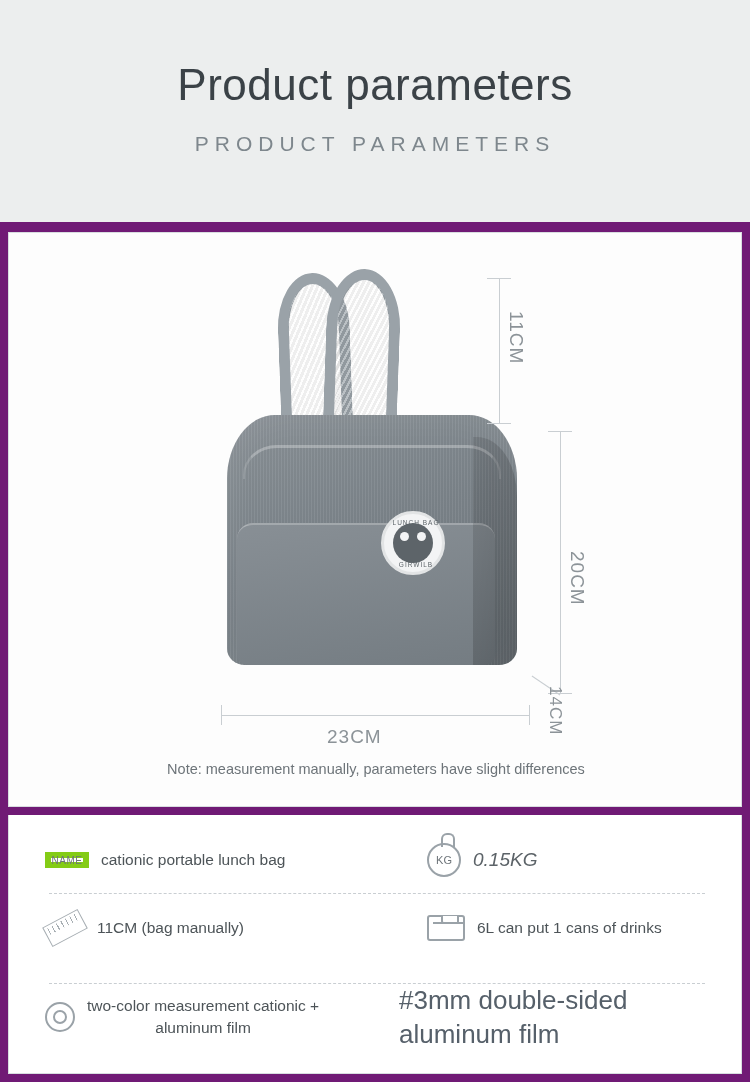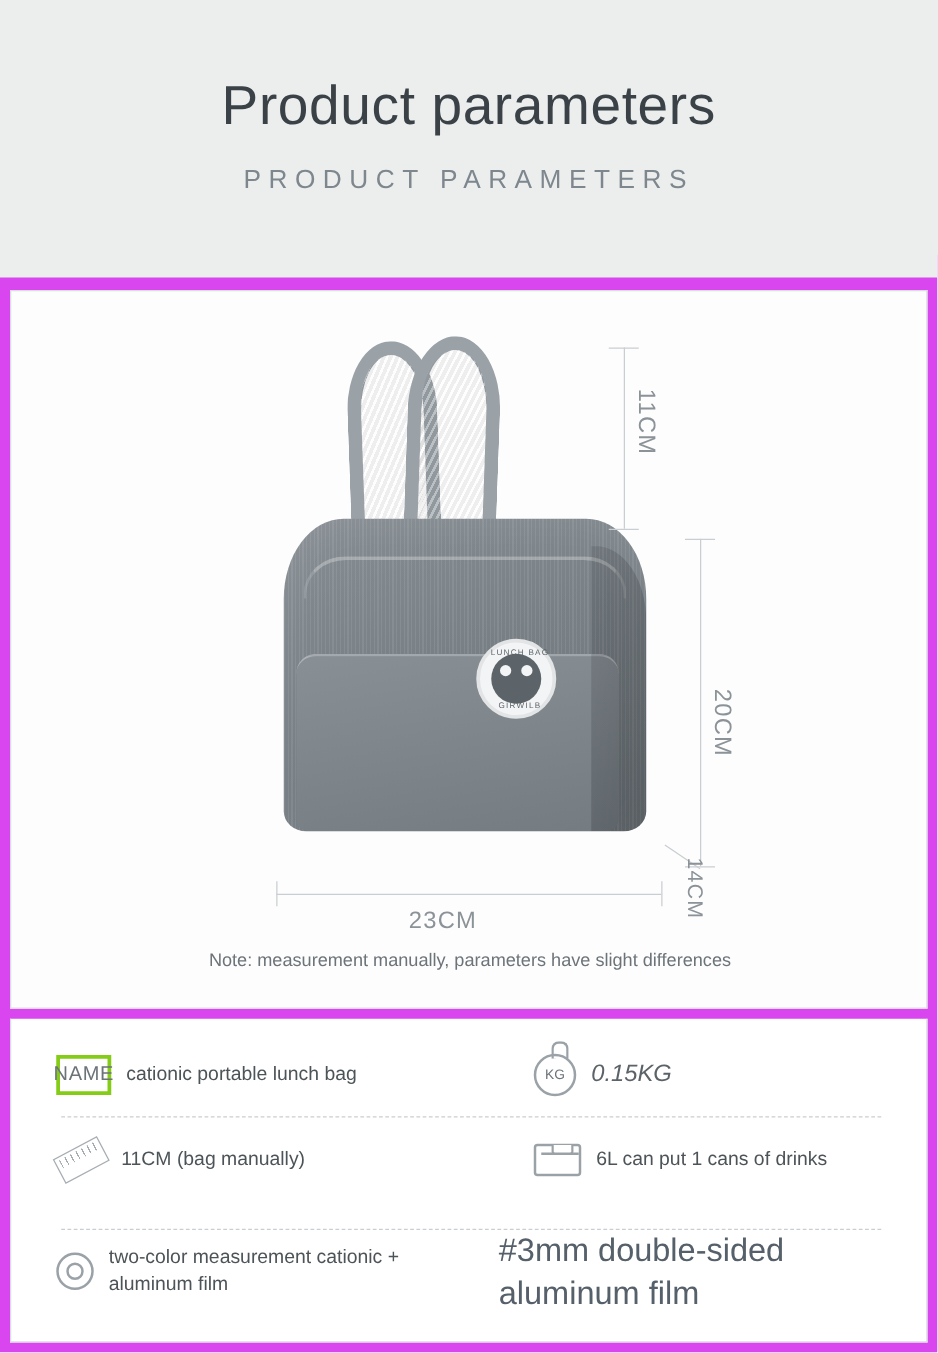--- a/index.html
+++ b/index.html
@@ -7,21 +7,21 @@
     width: 750px;
     height: 1082px;
     font-family: "Liberation Sans", sans-serif;
     background: #ffffff;
     overflow: hidden;
   }
   .page {
     position: relative;
     width: 750px;
     height: 1082px;
-    background: #d946ef;
+    background: #701a75;
   }
 
   
   .header {
     position: absolute;
     left: 0; top: 0;
     width: 750px;
     height: 222px;
     background: #eceeee;
     text-align: center;
@@ -215,33 +215,34 @@
   .divider.d2 { top: 168px; }
 
   .spec-left, .spec-right {
     display: flex;
     align-items: center;
   }
   .spec-left { width: 382px; }
   .spec-right { flex: 1; }
 
   .icon-box {
-    width: 44px; height: 32px;
-    border: 3px solid #84cc16;
+    width: 44px; height: 16px;
+    border: 6px solid #84cc16;
     color: #6d7479;
-    font-size: 16px;
+    font-size: 10px;
     letter-spacing: 0.5px;
     display: flex; align-items: center; justify-content: center;
     flex: 0 0 auto;
   }
   .spec-text {
     margin-left: 12px;
     font-size: 15.5px;
     color: #4d5458;
     line-height: 22px;
+    text-align: center;
   }
   .spec-text.big { font-size: 19px; color: #5c6368; font-style: italic; }
 
   .ruler-icon {
     width: 40px; height: 22px;
     border: 1px solid #a7aeb3;
     transform: rotate(-28deg);
     position: relative;
     flex: 0 0 auto;
     background: #fff;

